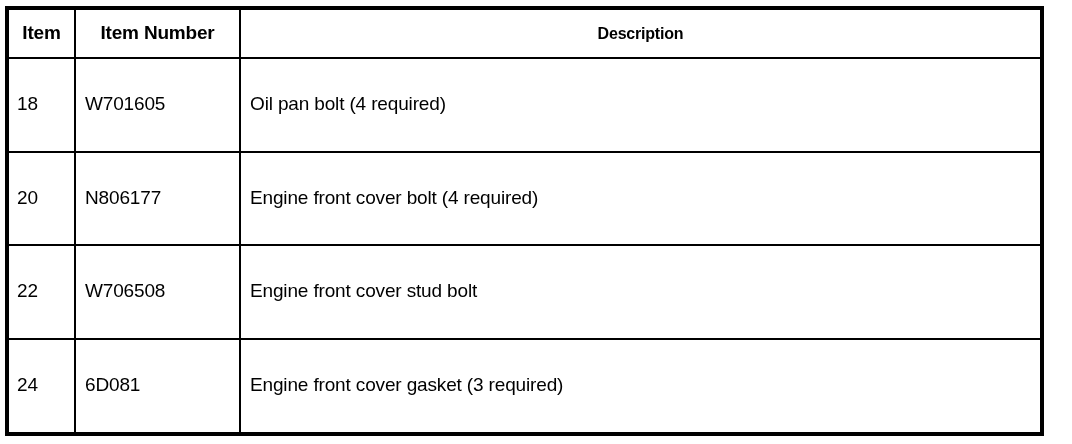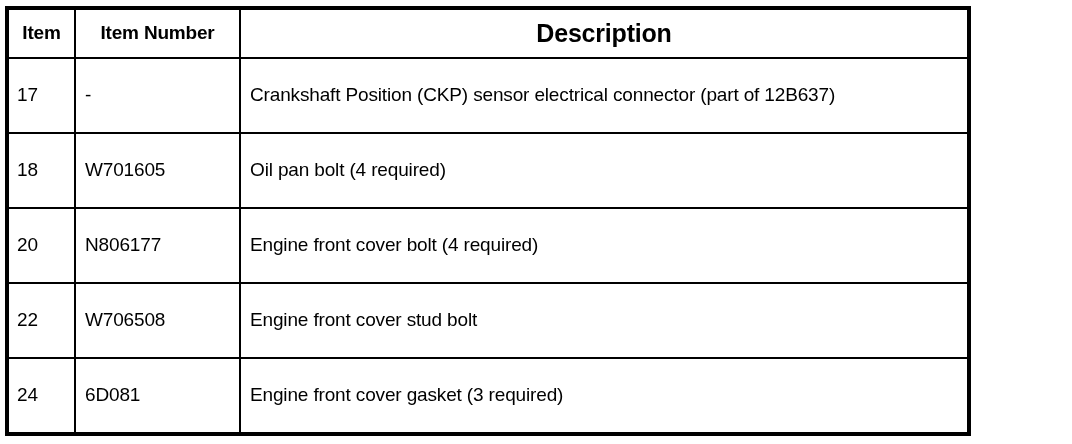--- a/index.html
+++ b/index.html
@@ -11,21 +11,21 @@
     width: 1072px;
     height: 444px;
     font-family: "Liberation Sans", sans-serif;
     color: #000000;
     overflow: hidden;
   }
   #parts-table-wrap {
     position: absolute;
     left: 5px;
     top: 6px;
-    width: 966px;
+    width: 1039px;
     height: 430px;
     box-sizing: border-box;
   }
   table.parts-table {
     border-collapse: collapse;
     table-layout: fixed;
     width: 100%;
     height: 100%;
     border: 4px solid #000000;
     background: #ffffff;
@@ -44,21 +44,21 @@
     vertical-align: middle;
     white-space: nowrap;
     overflow: hidden;
   }
   table.parts-table thead th {
     font-weight: bold;
     text-align: center;
     letter-spacing: -0.2px;
   }
   table.parts-table thead th.th-desc {
-    font-size: 25px;
+    font-size: 16px;
   }
   table.parts-table tbody td {
     font-weight: normal;
     text-align: left;
     letter-spacing: -0.15px;
   }
   table.parts-table tbody td.cell-item { padding-left: 8px; }
   table.parts-table tbody td.cell-part { padding-left: 9px; }
   table.parts-table tbody td.cell-desc { padding-left: 9px; }
 </style>
@@ -74,25 +74,20 @@
     </colgroup>
     <thead>
       <tr>
         <th class="th-item">Item</th>
         <th class="th-part">Item Number</th>
         <th class="th-desc">Description</th>
       </tr>
     </thead>
     <tbody>
       <tr>
-        <td class="cell-item">17</td>
-        <td class="cell-part">-</td>
-        <td class="cell-desc">Crankshaft Position (CKP) sensor electrical connector (part of 12B637)</td>
-      </tr>
-      <tr>
         <td class="cell-item">18</td>
         <td class="cell-part">W701605</td>
         <td class="cell-desc">Oil pan bolt (4 required)</td>
       </tr>
       <tr>
         <td class="cell-item">20</td>
         <td class="cell-part">N806177</td>
         <td class="cell-desc">Engine front cover bolt (4 required)</td>
       </tr>
       <tr>

